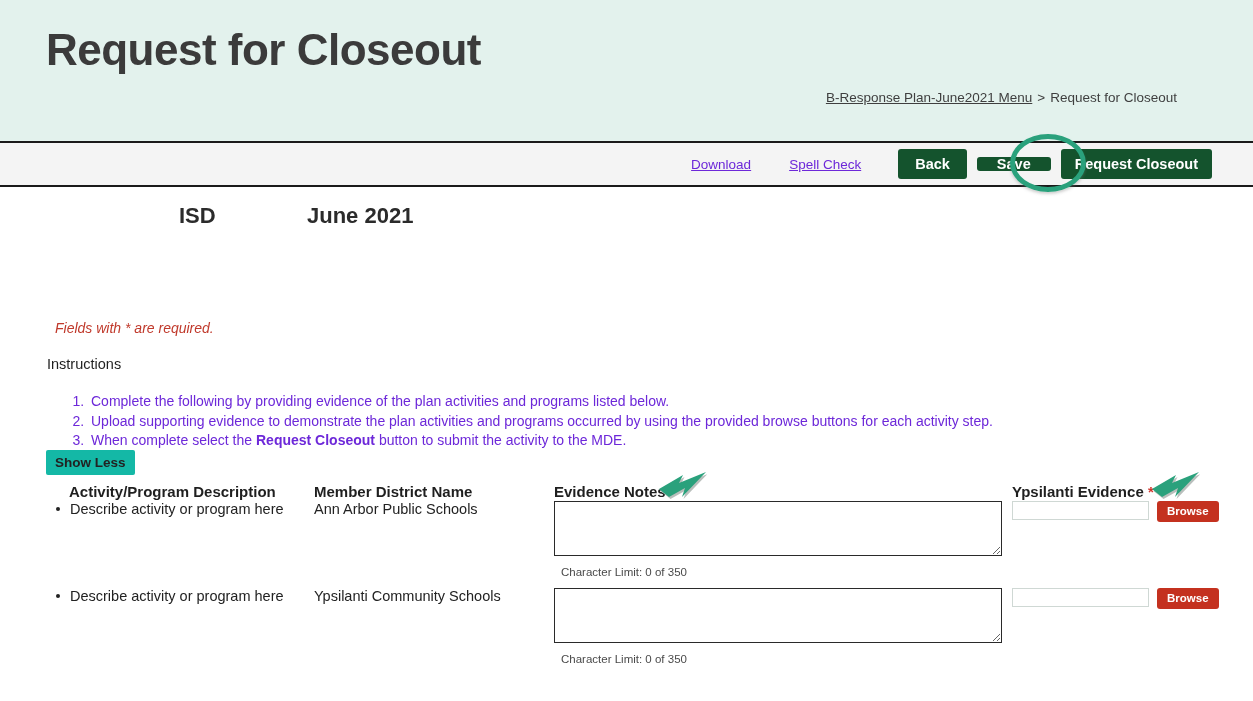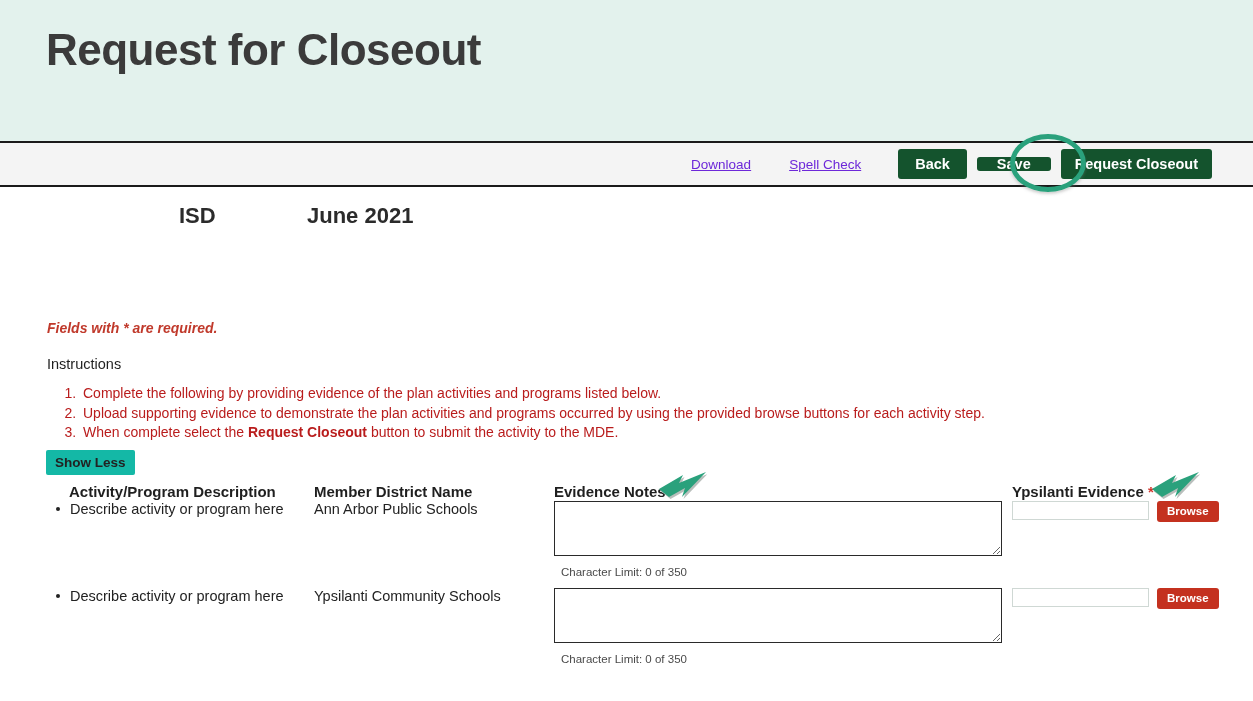--- a/index.html
+++ b/index.html
@@ -142,43 +142,42 @@
   .note-save {
     position: absolute;
     left: 47px;
     top: 97px;
     font-size: 14px;
     font-style: italic;
     color: #303030;
   }
   .note-required {
     position: absolute;
-    left: 47px;
+    left: 55px;
     top: 133px;
     font-size: 14px;
     font-style: italic;
     color: #c0392b;
-    font-weight: bold;
   }
 
   .instructions-title {
     position: absolute;
     left: 47px;
     top: 169px;
     font-size: 14.5px;
     color: #1f1f1f;
   }
   .instructions-list {
     position: absolute;
     left: 47px;
     top: 189px;
-    margin: 8px;
+    margin: 16px;
     padding-left: 25px;
     font-size: 14px;
-    color: #b91c1c;
+    color: #6d28d9;
   }
   .instructions-list li {
     line-height: 19px;
     margin: 0 0 0.5px 0;
     padding-left: 3px;
   }
   .instructions-list li b { font-weight: bold; }
 
   .show-less {
     position: absolute;
@@ -310,20 +309,23 @@
     z-index: 40;
   }
   .arrow-notes   { left: 655px; top: 469px; }
   .arrow-support { left: 1148px; top: 469px; }
 </style>
 </head>
 <body>
 
 <div class="page-header">
   <div class="page-title">Request for Closeout</div>
+  <div class="breadcrumb">
+    <a>B-Response Plan-June2021 Menu</a><span class="sep">&gt;</span><span>Request for Closeout</span>
+  </div>
 </div>
 
 <div class="toolbar">
   <div class="toolbar-inner">
     <span class="tool-link">Download</span>
     <span class="tool-link last">Spell Check</span>
     <button class="btn-red back">Back</button>
     <button class="btn-red save">Save</button>
     <button class="btn-red">Request Closeout</button>
   </div>

